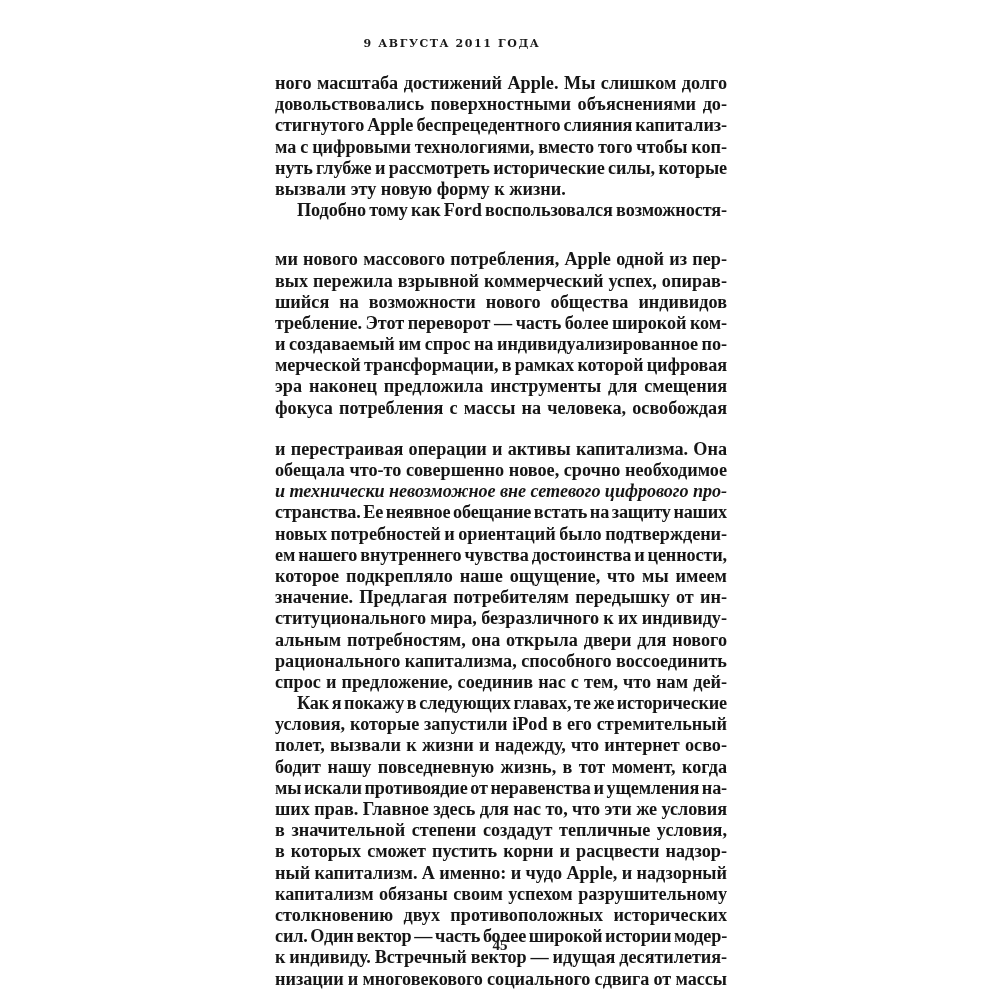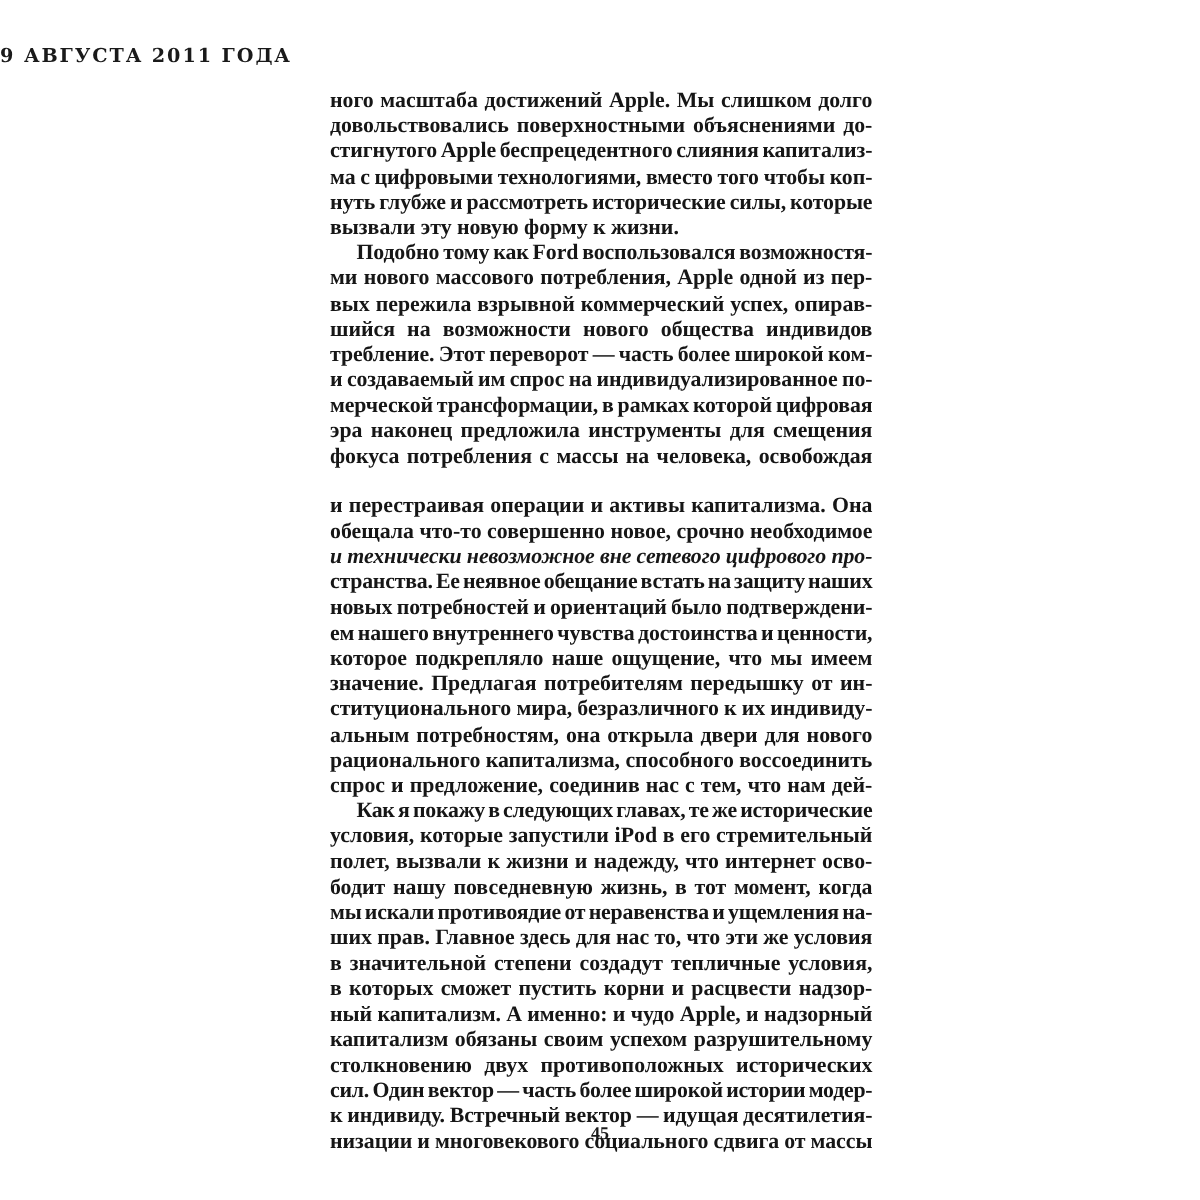--- a/index.html
+++ b/index.html
@@ -13,24 +13,24 @@
     position: relative;
     overflow: hidden;
     font-family: "DejaVu Serif", "Liberation Serif", serif;
     color: #1a1a1a;
   }
   .running-head {
     position: absolute;
     top: 37px;
     left: 0;
     width: 904px;
-    text-align: left;
+    text-align: center;
     font-family: "DejaVu Serif", serif;
     font-weight: bold;
-    font-size: 16px;
+    font-size: 11px;
     letter-spacing: 1.6px;
     color: #1a1a1a;
   }
   .text-block {
     position: absolute;
     top: 73px;
     left: 275px;
     width: 452px;
   }
   .line {
@@ -74,21 +74,21 @@
     <span class="line" style="display: block;">ного масштаба достижений Apple. Мы слишком долго</span>
     <span class="line" style="display: block;">довольствовались поверхностными объяснениями до-</span>
     <span class="line" style="display: block; letter-spacing: -0.0859182px; word-spacing: -2px;">стигнутого Apple беспрецедентного слияния капитализ-</span>
     <span class="line" style="display: block; letter-spacing: -0.0589898px; word-spacing: -2px;">ма с цифровыми технологиями, вместо того чтобы коп-</span>
     <span class="line" style="display: block; letter-spacing: -0.0997708px; word-spacing: -2px;">нуть глубже и рассмотреть исторические силы, которые</span>
     <span class="line last" style="display: block;">вызвали эту новую форму к жизни.</span>
   </div>
 
   <div>
     <span class="line indent" style="display: block; letter-spacing: -0.0963155px; word-spacing: -2px;">Подобно тому как Ford воспользовался возможностя-</span>
-    <span class="line" style="display: block;">ми нового массового потребления, Apple одной из пер-</span>
+    <span class="line" style="display: block; margin-top: 28px;">ми нового массового потребления, Apple одной из пер-</span>
     <span class="line" style="display: block;">вых пережила взрывной коммерческий успех, опирав-</span>
     <span class="line" style="display: block;">шийся на возможности нового общества индивидов</span>
     <span class="line" style="display: block; letter-spacing: -0.0901504px; word-spacing: -2px;">требление. Этот переворот — часть более широкой ком-</span>
     <span class="line" style="display: block; letter-spacing: -0.0754307px; word-spacing: -2px;">и создаваемый им спрос на индивидуализированное по-</span>
     <span class="line" style="display: block; letter-spacing: -0.0888288px; word-spacing: -2px;">мерческой трансформации, в рамках которой цифровая</span>
     <span class="line" style="display: block;">эра наконец предложила инструменты для смещения</span>
     <span class="line" style="display: block;">фокуса потребления с массы на человека, освобождая</span>
     <span class="line" style="display: block; margin-top: 20px;">и перестраивая операции и активы капитализма. Она</span>
     <span class="line" style="display: block;">обещала что-то совершенно новое, срочно необходимое</span>
     <span class="line" style="display: block; letter-spacing: -0.0630125px; word-spacing: -2px; font-style: italic;">и технически невозможное вне сетевого цифрового про-</span>

